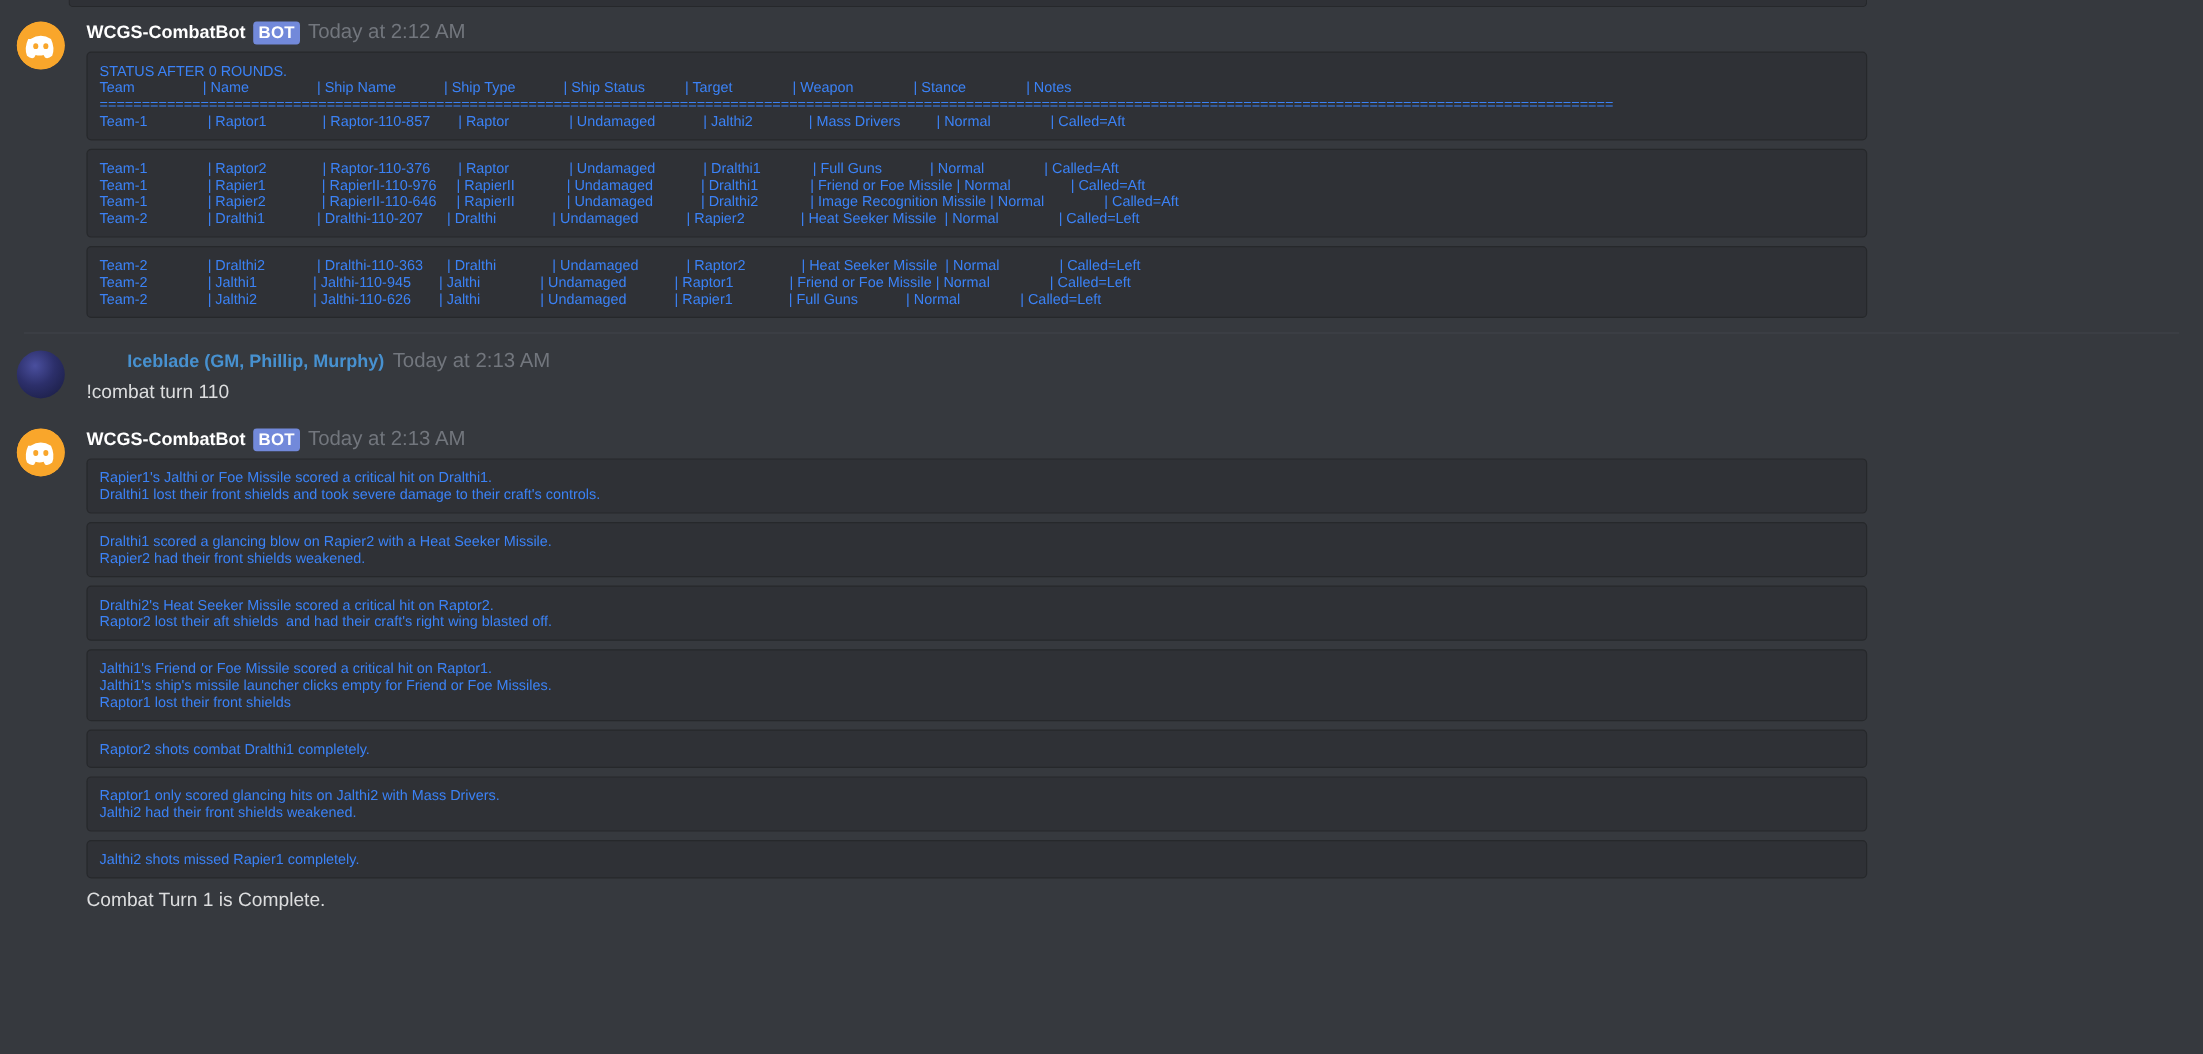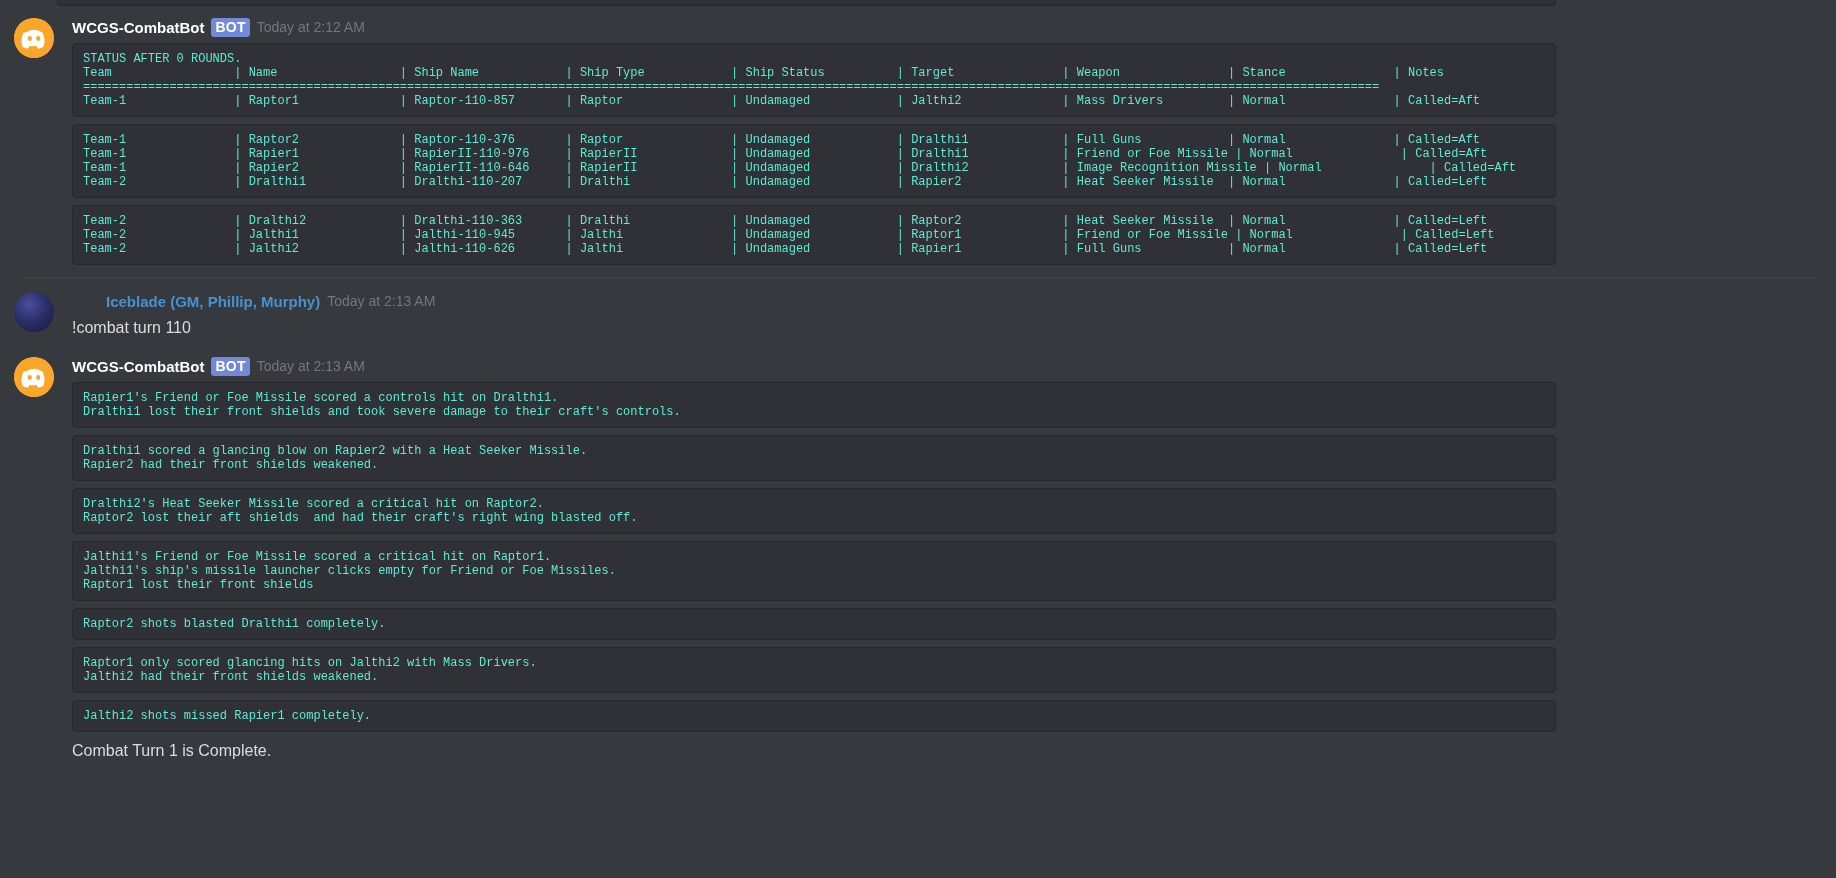--- a/index.html
+++ b/index.html
@@ -28,29 +28,29 @@
   .avatar-user {
     background: radial-gradient(circle at 38% 32%, #4a4f9e 0%, #2c2f6a 45%, #171a3c 100%);
   }
   .msg-header { display: flex; align-items: center; gap: 7px; height: 22px; margin-bottom: 5px; }
   .author { font-size: 15px; font-weight: bold; color: #ffffff; cursor: pointer; }
   .author.role-blue { color: #4791d0; margin-left: 34px; }
   .bot-badge {
     background: #7289da; color: #ffffff; font-size: 14px; font-weight: bold;
     padding: 1px 4px 2px 4px; border-radius: 3px; letter-spacing: 0.2px;
   }
-  .timestamp { font-size: 14px; color: #72767d; }
+  .timestamp { font-size: 17px; color: #72767d; }
   .msg-body { width: 1484px; }
   .msg-text { font-size: 16px; color: #dcddde; line-height: 22px; }
 
   pre.code {
     background: #2f3136; border: 1px solid #26282b; border-radius: 4px;
     padding: 8px 10px; margin: 0 0 7px 0;
-    font-family: Liberation Mono, monospace;
-    font-size: 12px; line-height: 14px; color: #5eead4;
+    font-family: Liberation Sans, sans-serif;
+    font-size: 12px; line-height: 14px; color: #3b82f6;
     white-space: pre; overflow: hidden;
   }
   .divider { height: 1px; background: #3f434a; margin: 12px 20px 12px 20px; }
   .closing { margin-top: 8px; }
 </style>
 </head>
 <body>
 
 <div class="chat">
 
@@ -107,30 +107,30 @@
         <ellipse cx="24.2" cy="20.5" rx="2.1" ry="2.4" fill="#f9a62b"></ellipse>
       </svg>
     </div>
     <div class="msg-body">
       <div class="msg-header">
         <span class="author">WCGS-CombatBot</span>
         <span class="bot-badge">BOT</span>
         <span class="timestamp">Today at 2:13 AM</span>
       </div>
       <div id="combat-blocks">
-          <pre class="code">Rapier1's Friend or Foe Missile scored a controls hit on Dralthi1.
+          <pre class="code">Rapier1's Jalthi or Foe Missile scored a critical hit on Dralthi1.
 Dralthi1 lost their front shields and took severe damage to their craft's controls.</pre>
           <pre class="code">Dralthi1 scored a glancing blow on Rapier2 with a Heat Seeker Missile.
 Rapier2 had their front shields weakened.</pre>
           <pre class="code">Dralthi2's Heat Seeker Missile scored a critical hit on Raptor2.
 Raptor2 lost their aft shields  and had their craft's right wing blasted off.</pre>
           <pre class="code">Jalthi1's Friend or Foe Missile scored a critical hit on Raptor1.
 Jalthi1's ship's missile launcher clicks empty for Friend or Foe Missiles.
 Raptor1 lost their front shields</pre>
-          <pre class="code">Raptor2 shots blasted Dralthi1 completely.</pre>
+          <pre class="code">Raptor2 shots combat Dralthi1 completely.</pre>
           <pre class="code">Raptor1 only scored glancing hits on Jalthi2 with Mass Drivers.
 Jalthi2 had their front shields weakened.</pre>
           <pre class="code">Jalthi2 shots missed Rapier1 completely.</pre>
         </div>
       <div class="msg-text closing">Combat Turn 1 is Complete.</div>
     </div>
   </div>
 
 </div>
 

